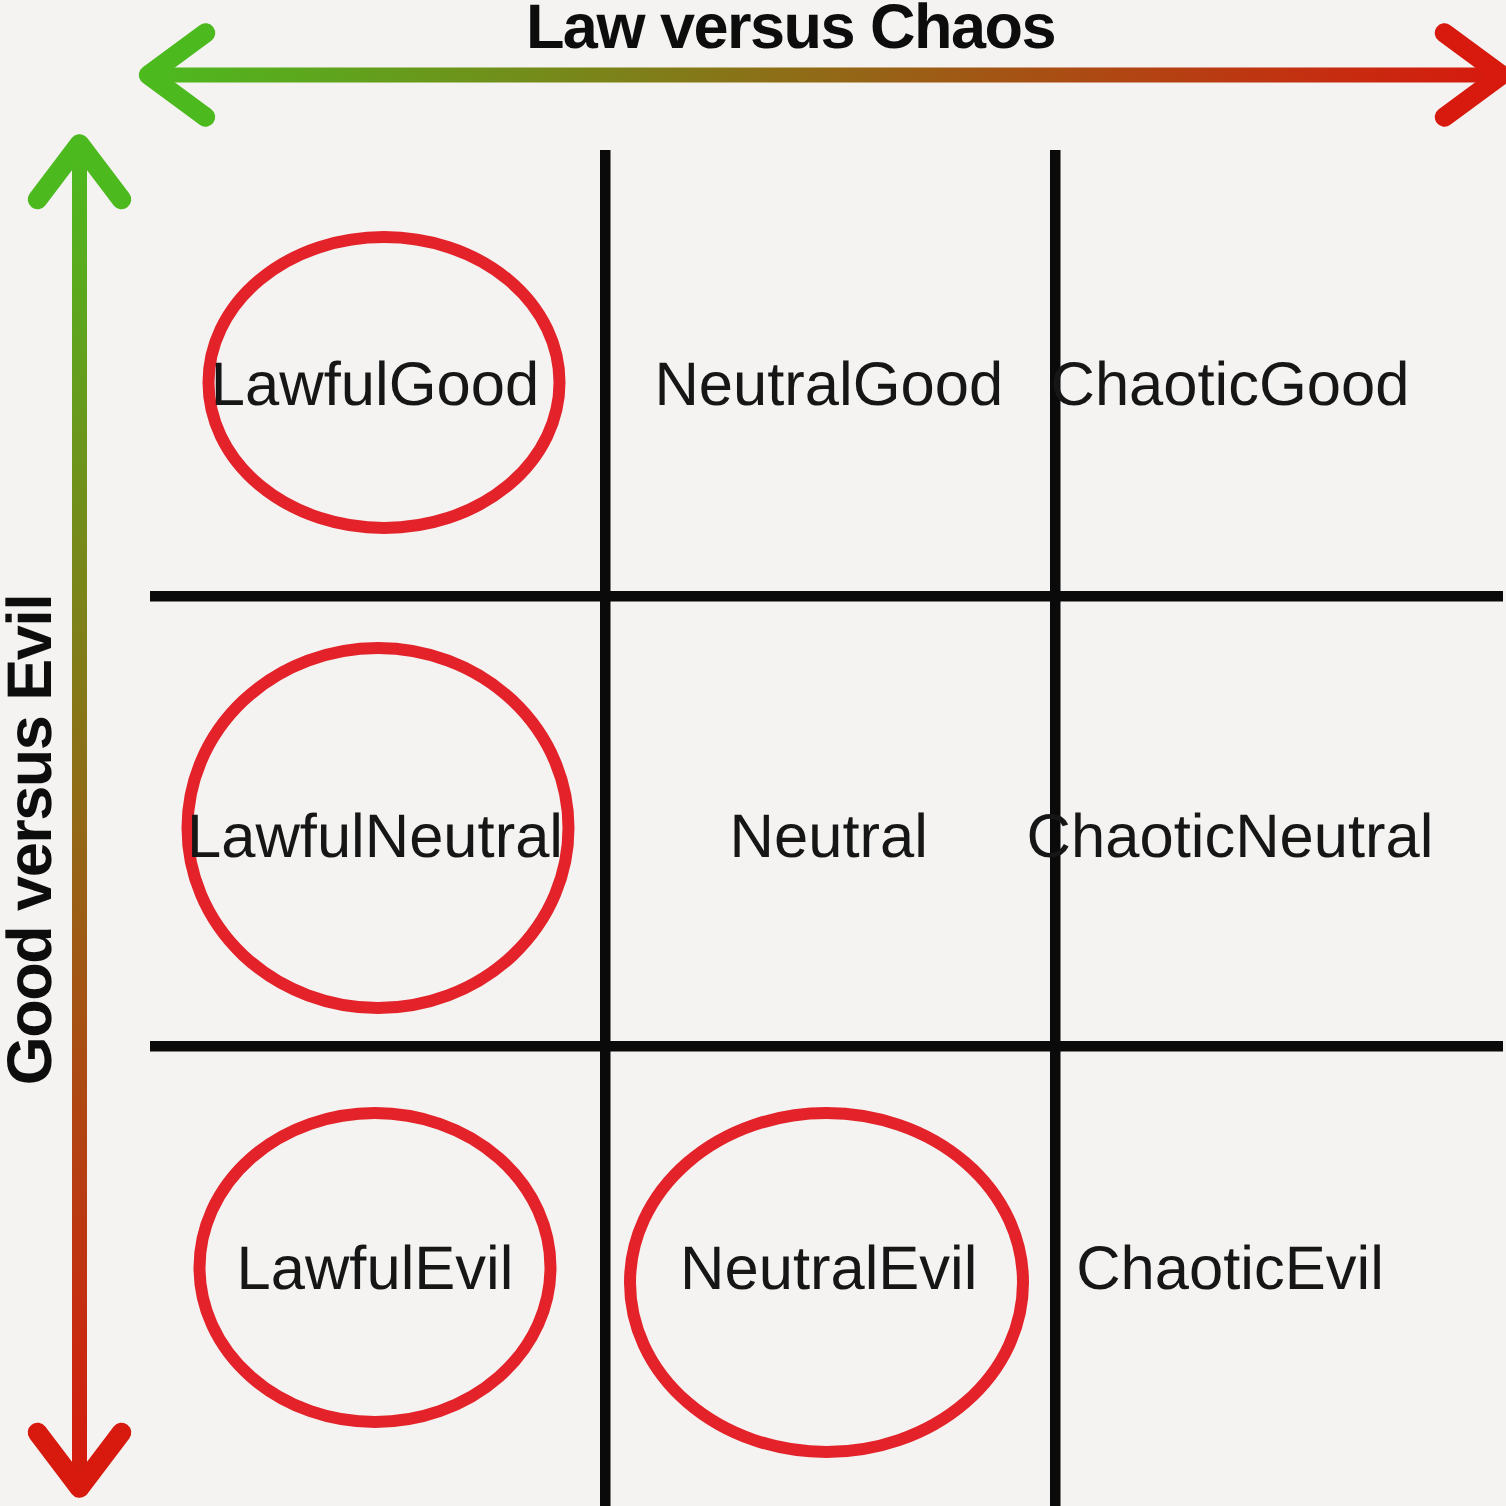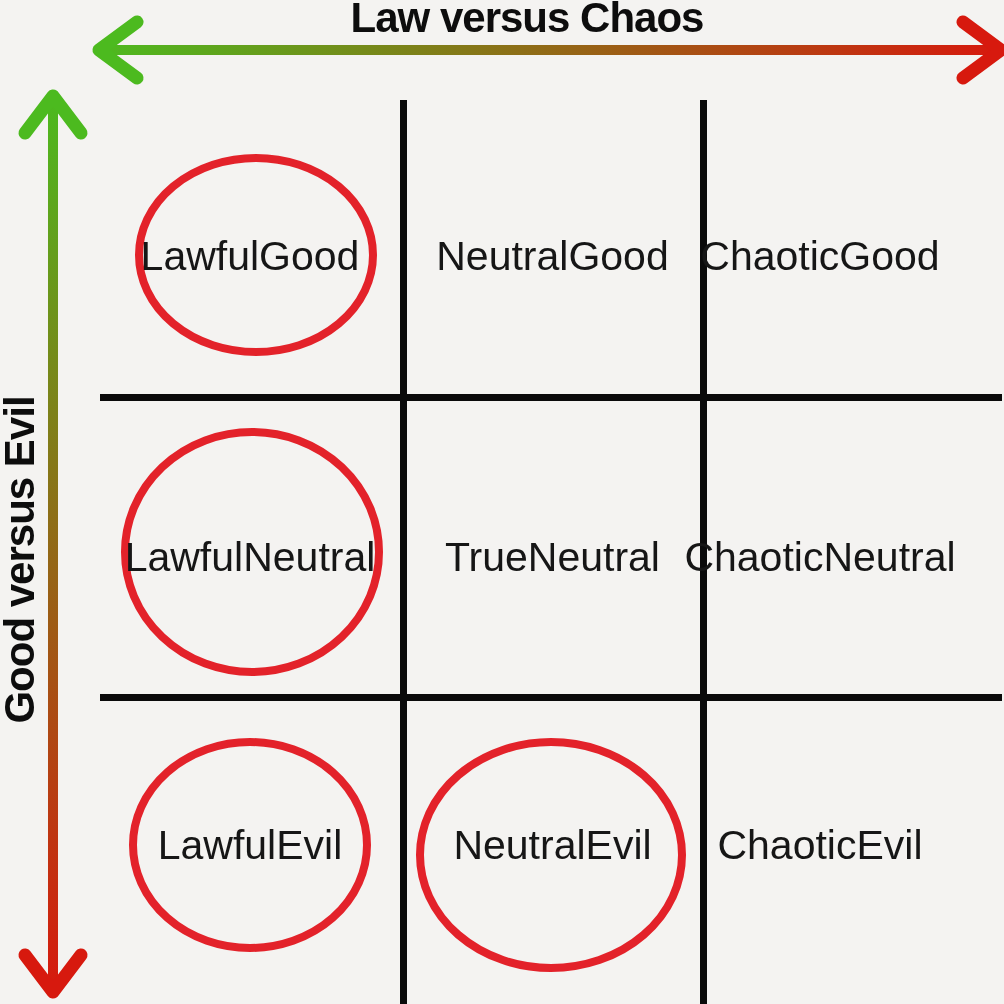--- a/index.html
+++ b/index.html
@@ -130,21 +130,20 @@
   </div>
   <div class="cell col2 row0">
     <span>Chaotic</span>
     <span>Good</span>
   </div>
   <div class="cell col0 row1">
     <span>Lawful</span>
     <span>Neutral</span>
   </div>
   <div class="cell col1 row1">
-    <span>True</span>
     <span>Neutral</span>
   </div>
   <div class="cell col2 row1">
     <span>Chaotic</span>
     <span>Neutral</span>
   </div>
   <div class="cell col0 row2">
     <span>Lawful</span>
     <span>Evil</span>
   </div>

